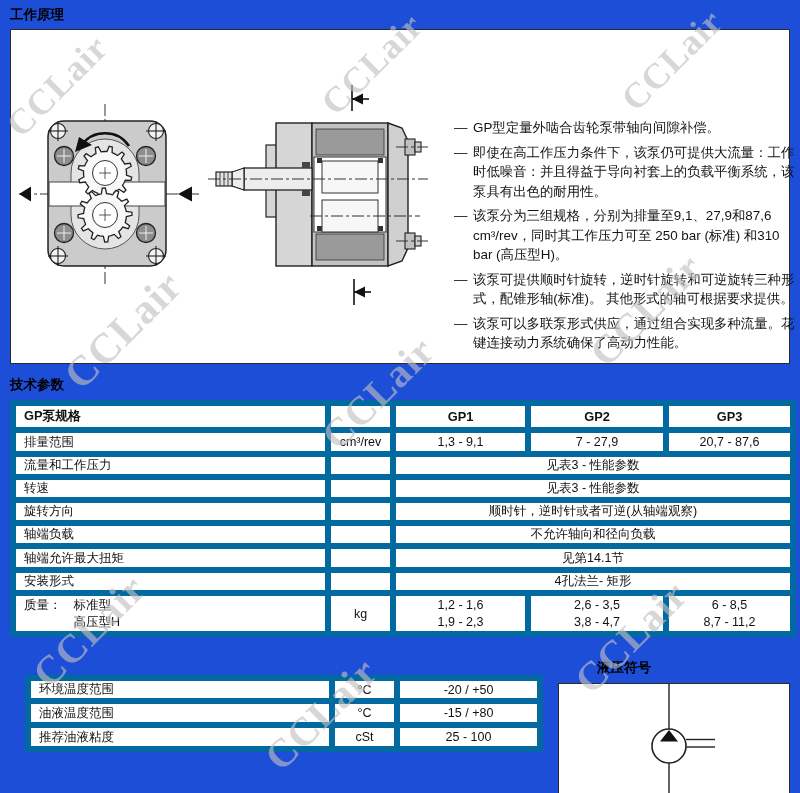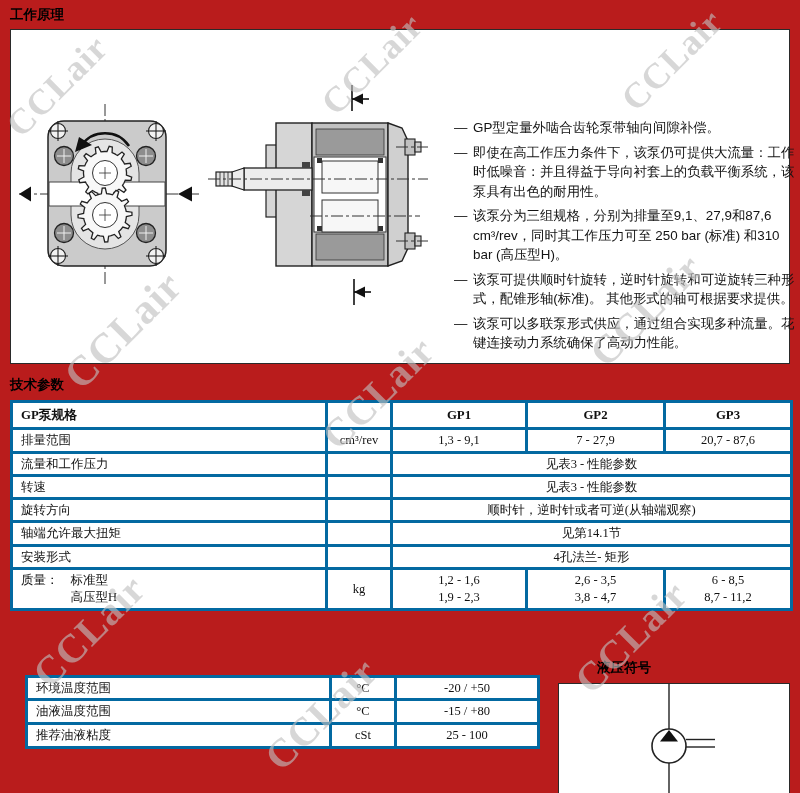--- a/index.html
+++ b/index.html
@@ -1,33 +1,33 @@
 <!DOCTYPE html>
 <html><head>
 <meta charset="utf-8">
 <style>
   html,body{margin:0;padding:0;background:#fff;}
-  #page{position:relative;width:800px;height:793px;background:#b91c1c;overflow:hidden;
+  #page{position:relative;width:800px;height:793px;background:#1d4ed8;overflow:hidden;
         font-family:"Liberation Sans","DejaVu Sans",sans-serif;color:#111;}
   .sec-title{position:absolute;font-size:13.5px;font-weight:bold;color:#000;}
   
   .fig-box{position:absolute;left:10px;top:29px;width:778px;height:333px;border:1.5px solid #2a2a2a;background:#fff;}
   .fig-svg{position:absolute;}
   .cl{stroke:#333;stroke-width:1;stroke-dasharray:12 3 3 3;fill:none;}
   .gear{fill:#f8f8f8;stroke:#222;stroke-width:1.3;}
   .gearin{fill:#ffffff;stroke:#333;stroke-width:1;}
   
   .bullets{position:absolute;left:443px;top:88px;width:342px;}
   .bullet{display:flex;margin-bottom:5px;font-size:13.4px;line-height:19.5px;color:#131313;}
   .bullet .dash{flex:0 0 19px;}
   
   table{border-collapse:collapse;table-layout:fixed;position:absolute;background:#fff;}
   #t1{left:10px;top:400px;width:780px;border-top:2.5px solid #111;}
   #t2{left:18px;top:675px;width:512px;border-top:2px solid #111;margin-left:7px;}
-  td{border:3px solid #0369a1;font-size:12.5px;padding:0;overflow:hidden;white-space:nowrap;font-family:Liberation Serif, serif;}
+  td{border:6px solid #0369a1;font-size:12.5px;padding:0;overflow:hidden;white-space:nowrap;}
   td.lbl{text-align:left;padding-left:8px;}
   td.c{text-align:center;}
   .b{font-weight:bold;font-size:12.8px;}
   .mass{display:flex;gap:12px;align-items:flex-start;line-height:17px;}
   .mass .variants span{display:block;}
   .two span{display:block;line-height:17px;}
   
   .sym-box{position:absolute;left:558px;top:683px;width:230px;height:115px;border:1.5px solid #2a2a2a;background:#fff;}
   
   .wm{position:absolute;z-index:6;transform:translate(-50%,-50%) rotate(-45deg);
@@ -213,20 +213,25 @@
     </tr>
     <tr style="height:23px">
       <td class="lbl">转速</td>
       <td class="c"></td>
       <td class="c" colspan="3">见表3 - 性能参数</td>
     </tr>
     <tr style="height:23px">
       <td class="lbl">旋转方向</td>
       <td class="c"></td>
       <td class="c" colspan="3">顺时针，逆时针或者可逆(从轴端观察)</td>
+    </tr>
+    <tr style="height:23px">
+      <td class="lbl">轴端负载</td>
+      <td class="c"></td>
+      <td class="c" colspan="3">不允许轴向和径向负载</td>
     </tr>
     <tr style="height:24px">
       <td class="lbl">轴端允许最大扭矩</td>
       <td class="c"></td>
       <td class="c" colspan="3">见第14.1节</td>
     </tr>
     <tr style="height:23px">
       <td class="lbl">安装形式</td>
       <td class="c"></td>
       <td class="c" colspan="3">4孔法兰- 矩形</td>

